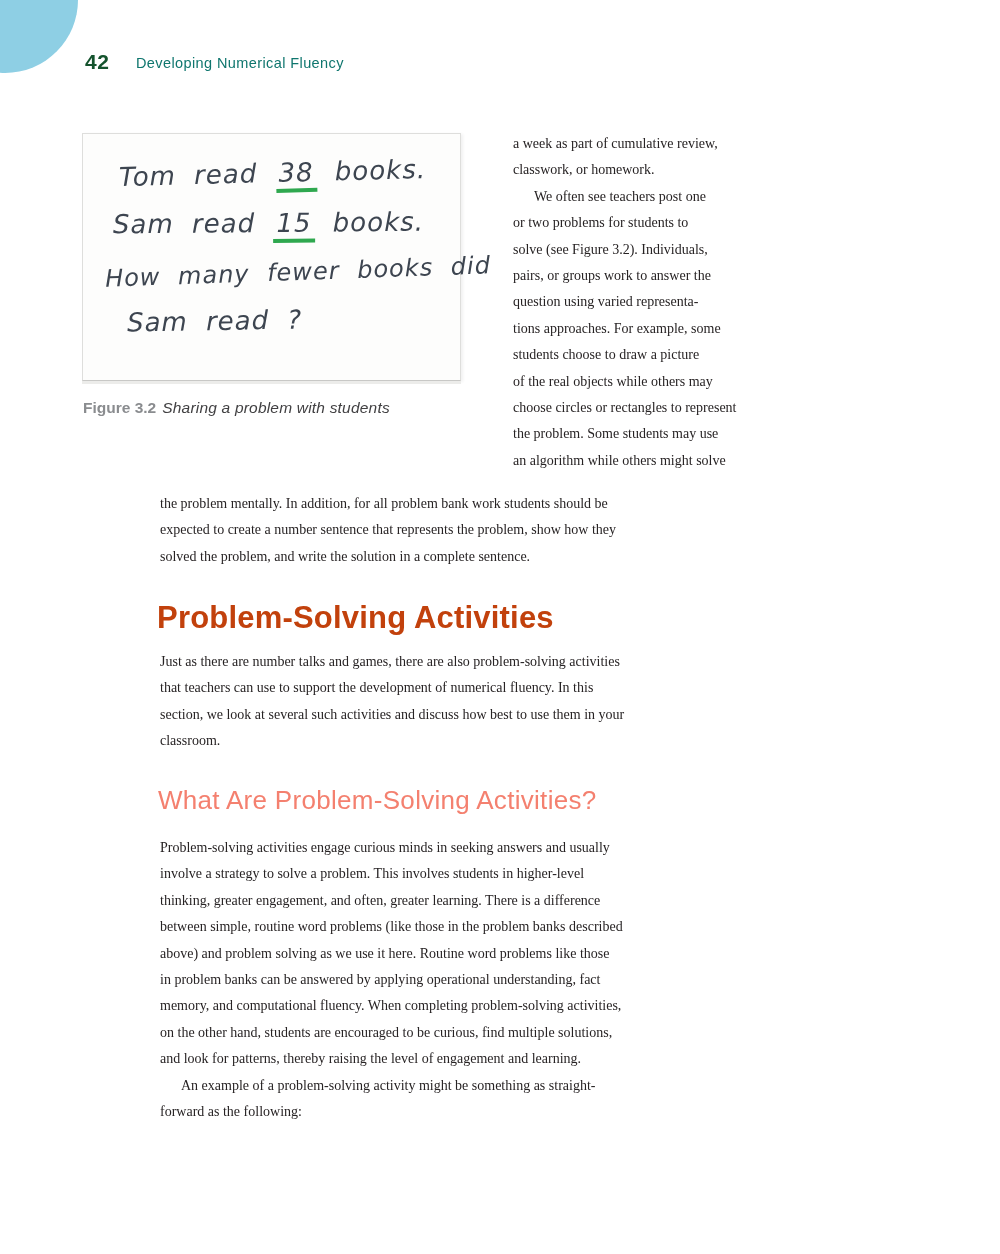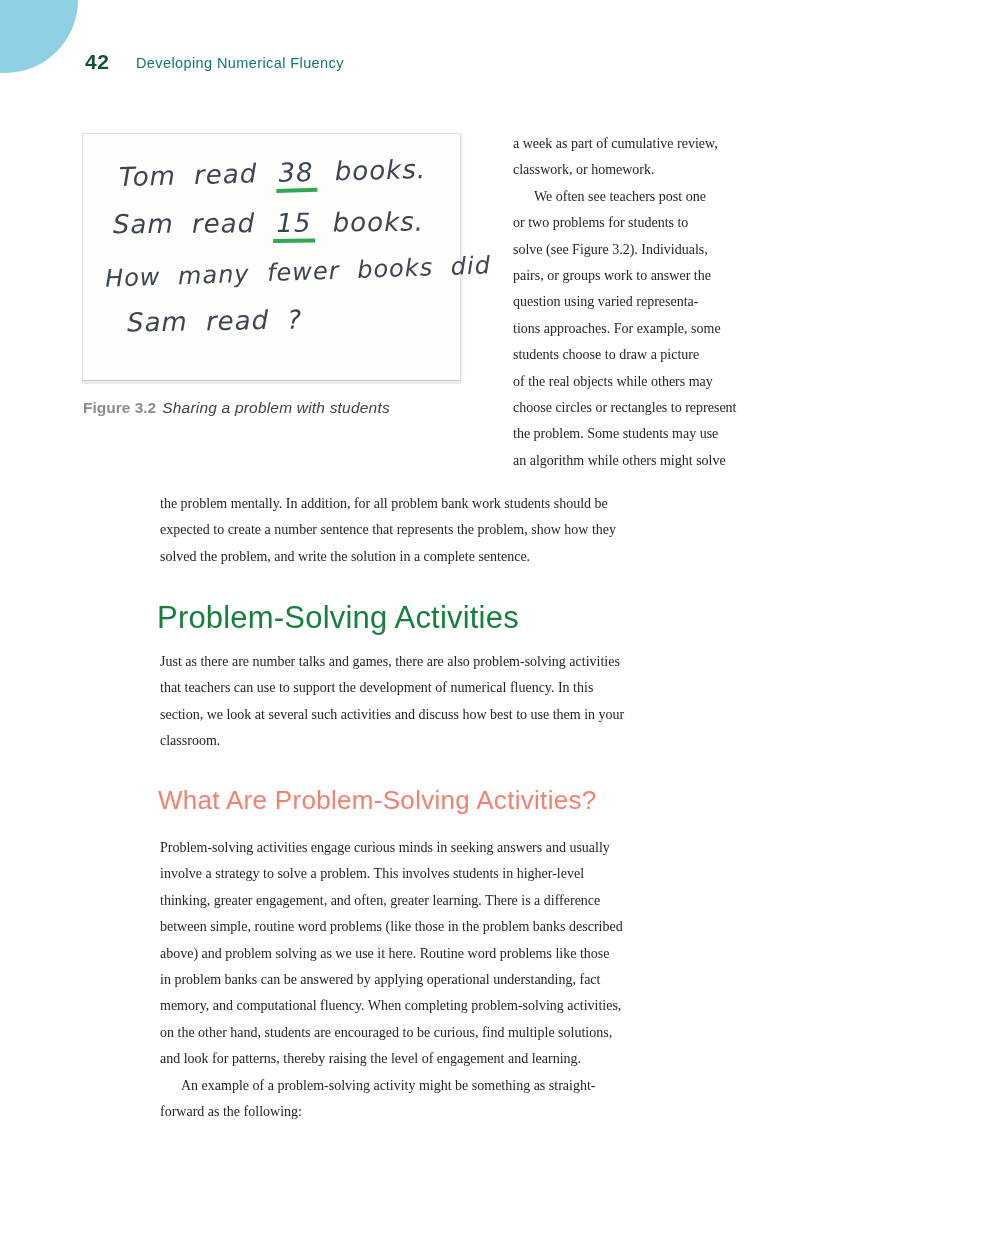--- a/index.html
+++ b/index.html
@@ -94,22 +94,22 @@
   .full-text {
     position: absolute;
     left: 160px; top: 471px;
     width: 720px;
     margin-top: 20px;
   }
   .h1 {
     position: absolute;
     left: 157px; top: 600px;
     font-size: 31px;
-    font-weight: 400;
-    color: #15803d;
+    font-weight: 700;
+    color: #c2410c;
     letter-spacing: 0.2px;
   }
   .para1 {
     position: absolute;
     left: 160px; top: 649px;
     width: 720px;
   }
   .h2 {
     position: absolute;
     left: 158px; top: 785px;

